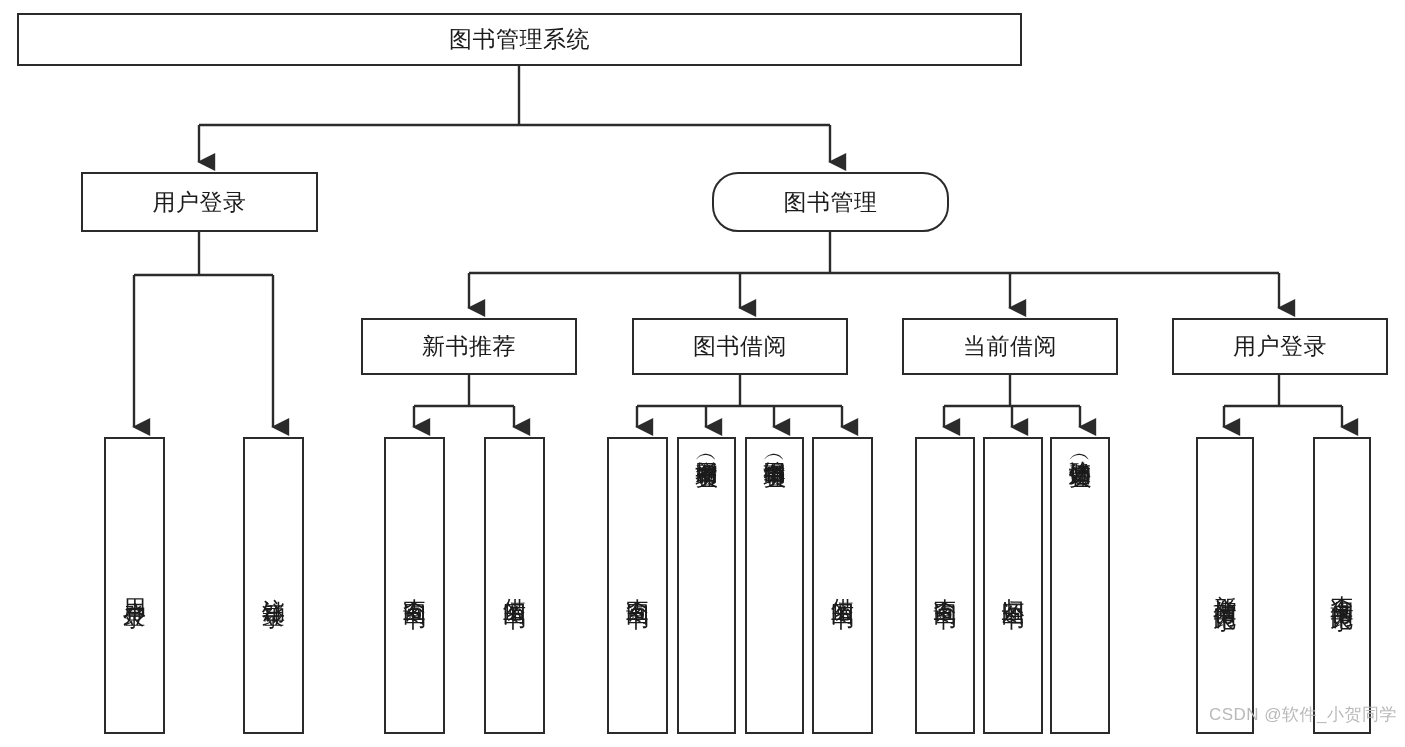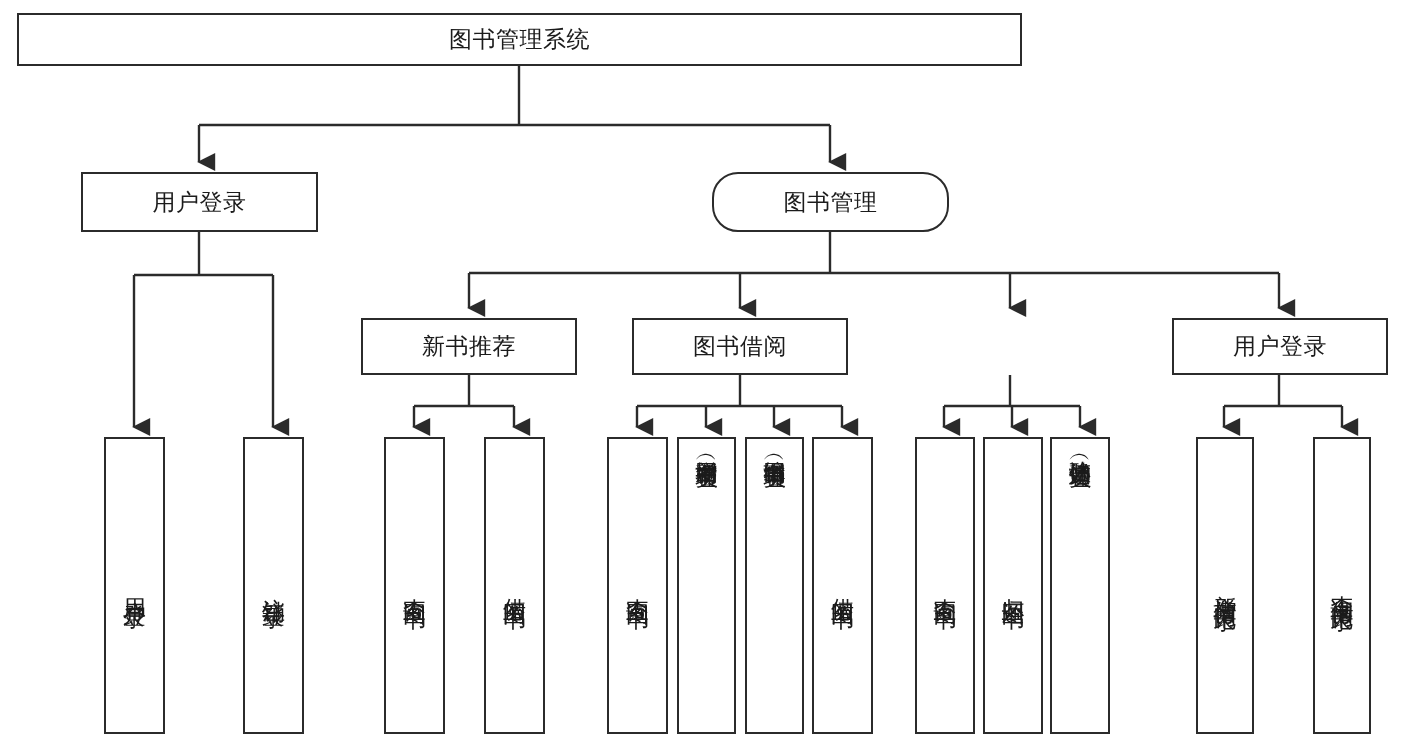--- a/index.html
+++ b/index.html
@@ -144,20 +144,23 @@
   <div class="node horizontal" style="left:712px; top:172px; width:237px; height:60px;border-radius:26px;">
     <span class="label">图书管理</span>
   </div>
 
   <div class="node horizontal" style="left:632px; top:318px; width:216px; height:57px;">
     <span class="label">图书借阅</span>
   </div>
   <div class="node horizontal" style="left:361px; top:318px; width:216px; height:57px;">
     <span class="label">新书推荐</span>
   </div>
+  <div class="node horizontal" style="left:902px; top:318px; width:216px; height:57px;">
+    <span class="label">当前借阅</span>
+  </div>
   <div class="node horizontal" style="left:1172px; top:318px; width:216px; height:57px;">
     <span class="label">用户登录</span>
   </div>
 
   <div class="node vertical centerish" style="left:104px; top:437px; width:61px; height:297px;">
     <span class="label">用户登录</span>
   </div>
   <div class="node vertical centerish" style="left:243px; top:437px; width:61px; height:297px;">
     <span class="label">注销登录</span>
   </div>
@@ -192,14 +195,15 @@
     <span class="label">确认归还（管理员）</span>
   </div>
 
   <div class="node vertical centerish" style="left:1196px; top:437px; width:58px; height:297px;">
     <span class="label">新增借阅记录</span>
   </div>
   <div class="node vertical centerish" style="left:1313px; top:437px; width:58px; height:297px;">
     <span class="label">查询借阅记录</span>
   </div>
 
+  <div id="watermark">CSDN @软件_小贺同学</div>
 
 </div>
 
 </body></html>

